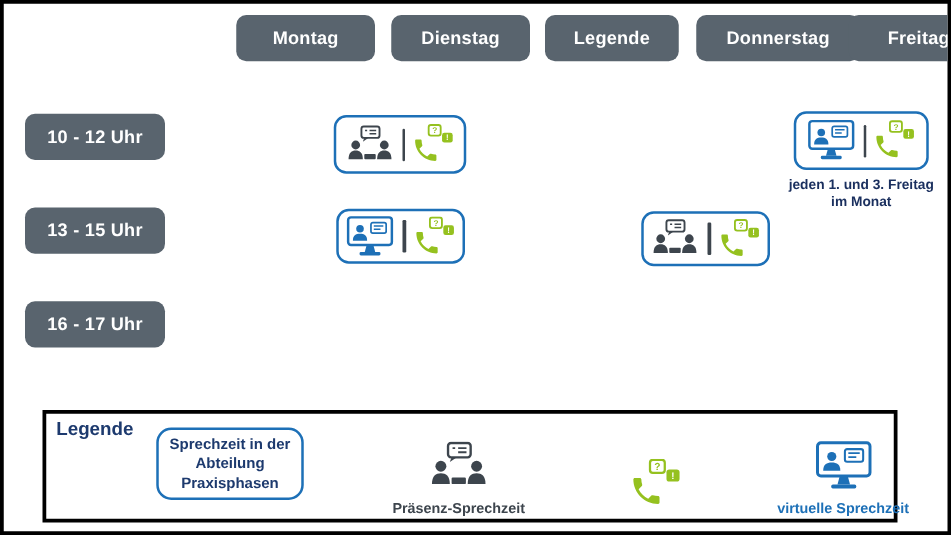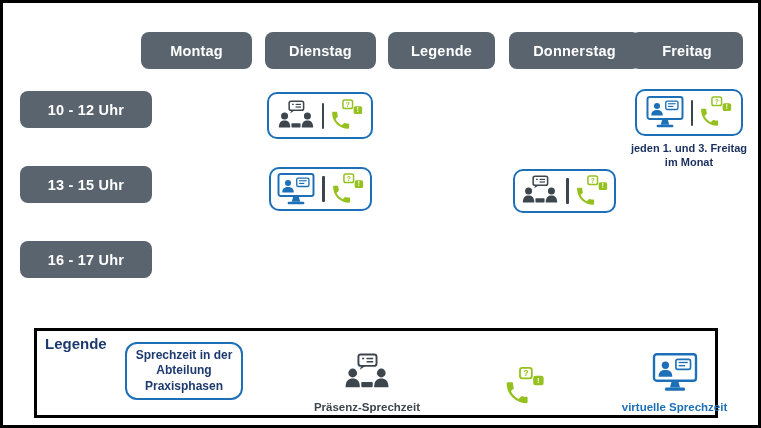--- a/index.html
+++ b/index.html
@@ -5,22 +5,22 @@
   html,body { margin:0; padding:0; background:#fff; font-family:"Liberation Sans", sans-serif; }
   .frame {
     position:relative; width:761px; height:428px; box-sizing:border-box;
     border:3px solid #000; background:#fff; overflow:hidden;
   }
   .day-header, .time-label {
     position:absolute; height:37px; background:#59646e; color:#fff;
     font-weight:bold; font-size:14.5px; display:flex; align-items:center;
     justify-content:center; border-radius:8px; letter-spacing:.2px;
   }
-  .day-header { top:29px; }
-  .time-label { left:17px; width:132px; }
+  .day-header { top:9px;margin-left:48px; }
+  .time-label { left:17px; width:112px; }
   .entry {
     position:absolute; display:flex; align-items:center; justify-content:center;
     gap:6px; border:2.5px solid #1d70b7; border-radius:10px; background:#fff;
     box-sizing:border-box;
   }
   .sep { width:2.5px; height:26px; background:#3d454d; border-radius:1px; flex:0 0 auto; }
   .ic { display:block; flex:0 0 auto; }
   .ic-meeting { color:#3d454d; width:40px; height:32px; }
   .ic-phone   { color:#95c11f; width:34px; height:33px; }
   .ic-virtual { color:#1d70b7; width:40px; height:35px; }

